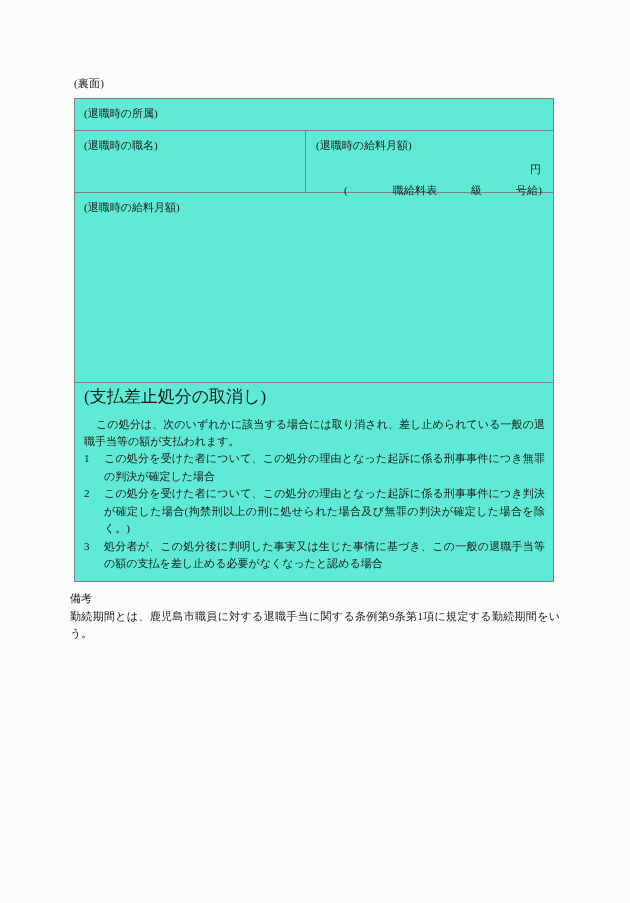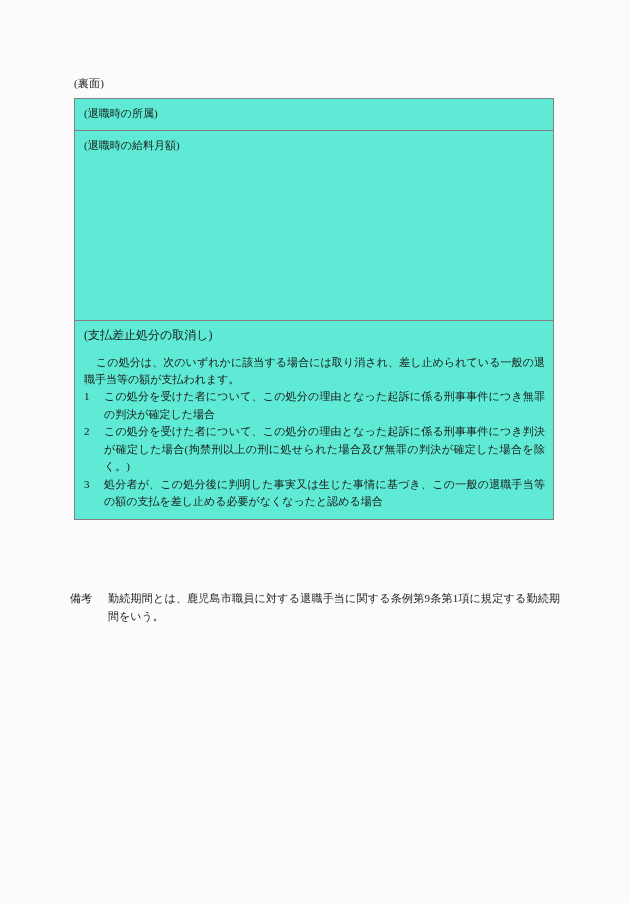--- a/index.html
+++ b/index.html
@@ -94,21 +94,21 @@
   .row-reason { height: 190px; }
   .row-reason .cell { width: 100%; }
 
   
   .row-cancel { }
   .cell-cancel {
     width: 100%;
     padding: 6px 8px 8px 9px;
   }
   .cancel-heading {
-    font-size: 12px;
+    font-size: 17px;
     line-height: 16px;
     white-space: nowrap;
   }
   .cancel-lead {
     font-size: 11px;
     line-height: 17px;
     text-indent: 12px;
     margin-top: 11px;
     text-align: justify;
     text-justify: inter-character;
@@ -133,20 +133,21 @@
   
   .note {
     position: absolute;
     left: 70px;
     top: 590px;
     width: 490px;
     font-size: 11px;
     line-height: 17.5px;
     display: flex;
     align-items: flex-start;
+    flex-direction: column;
   }
   .note-label {
     flex: 0 0 auto;
     width: 38px;
     white-space: nowrap;
   }
   .note-body {
     flex: 1 1 auto;
     text-align: justify;
     text-justify: inter-character;
@@ -160,20 +161,30 @@
   <div class="side-label">(裏面)</div>
 
   <div class="form-table">
 
     <div class="row row-affiliation">
       <div class="cell cell-affiliation">
         <span>(退職時の所属)</span>
       </div>
     </div>
 
+    <div class="row row-salary">
+      <div class="cell cell-jobtitle">
+        <span>(退職時の職名)</span>
+      </div>
+      <div class="cell cell-salary">
+        <span class="salary-heading">(退職時の給料月額)</span>
+        <span class="salary-yen">円</span>
+        <span class="salary-grade">(　　　　職給料表　　　級　　　号給)</span>
+      </div>
+    </div>
 
     <div class="row row-reason">
       <div class="cell cell-reason">
         <span>(退職時の給料月額)</span>
       </div>
     </div>
 
     <div class="row row-cancel">
       <div class="cell cell-cancel">
 

